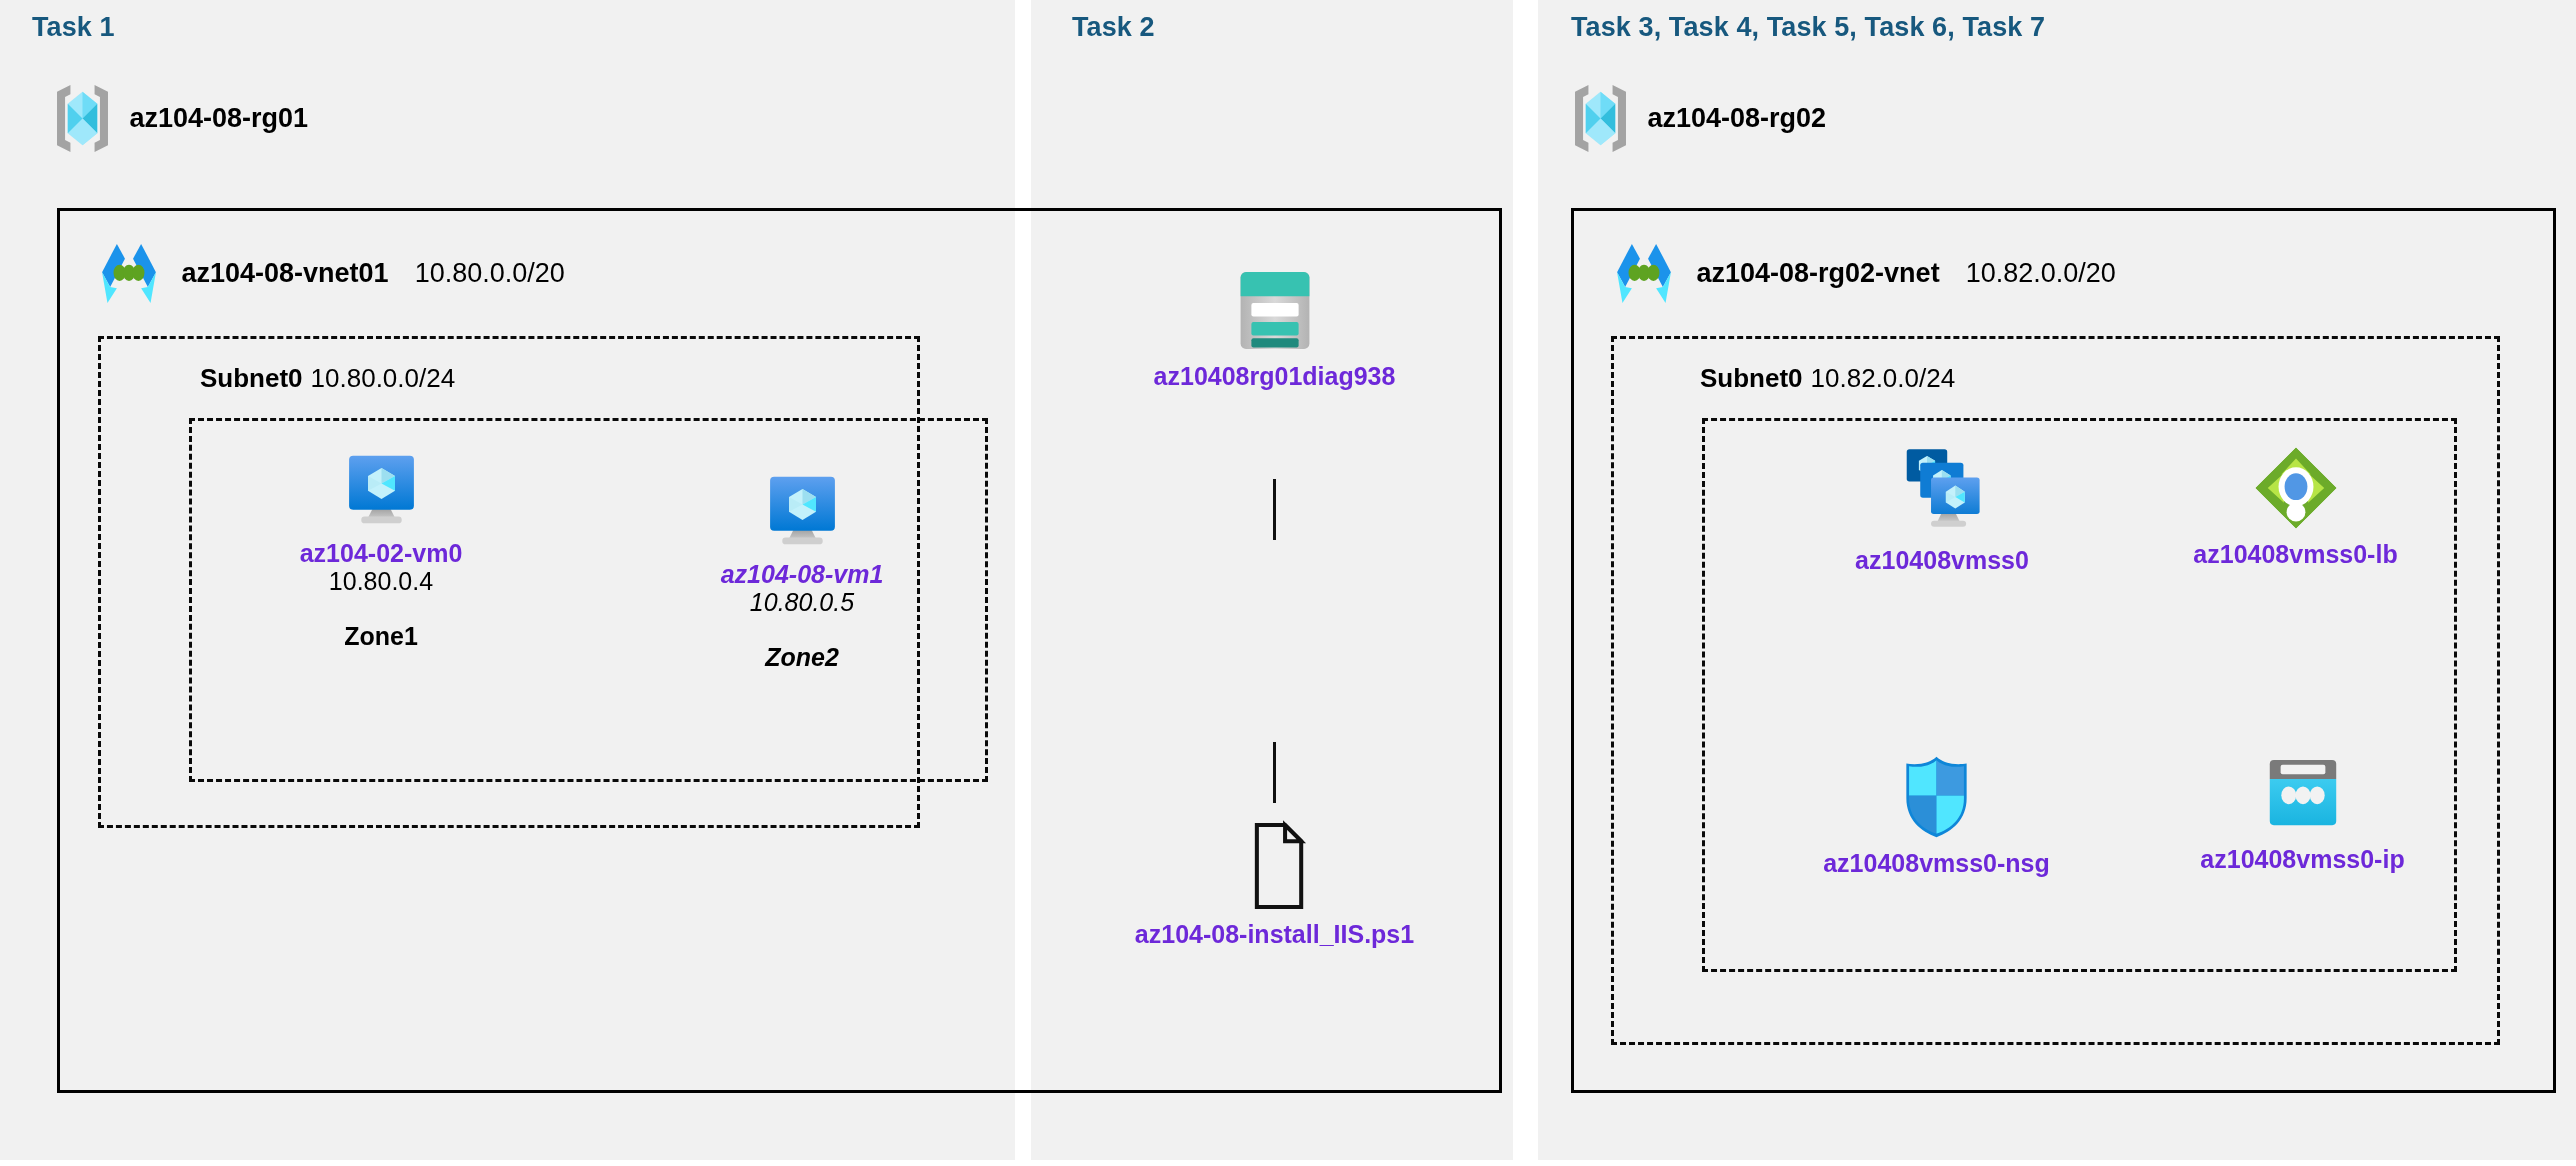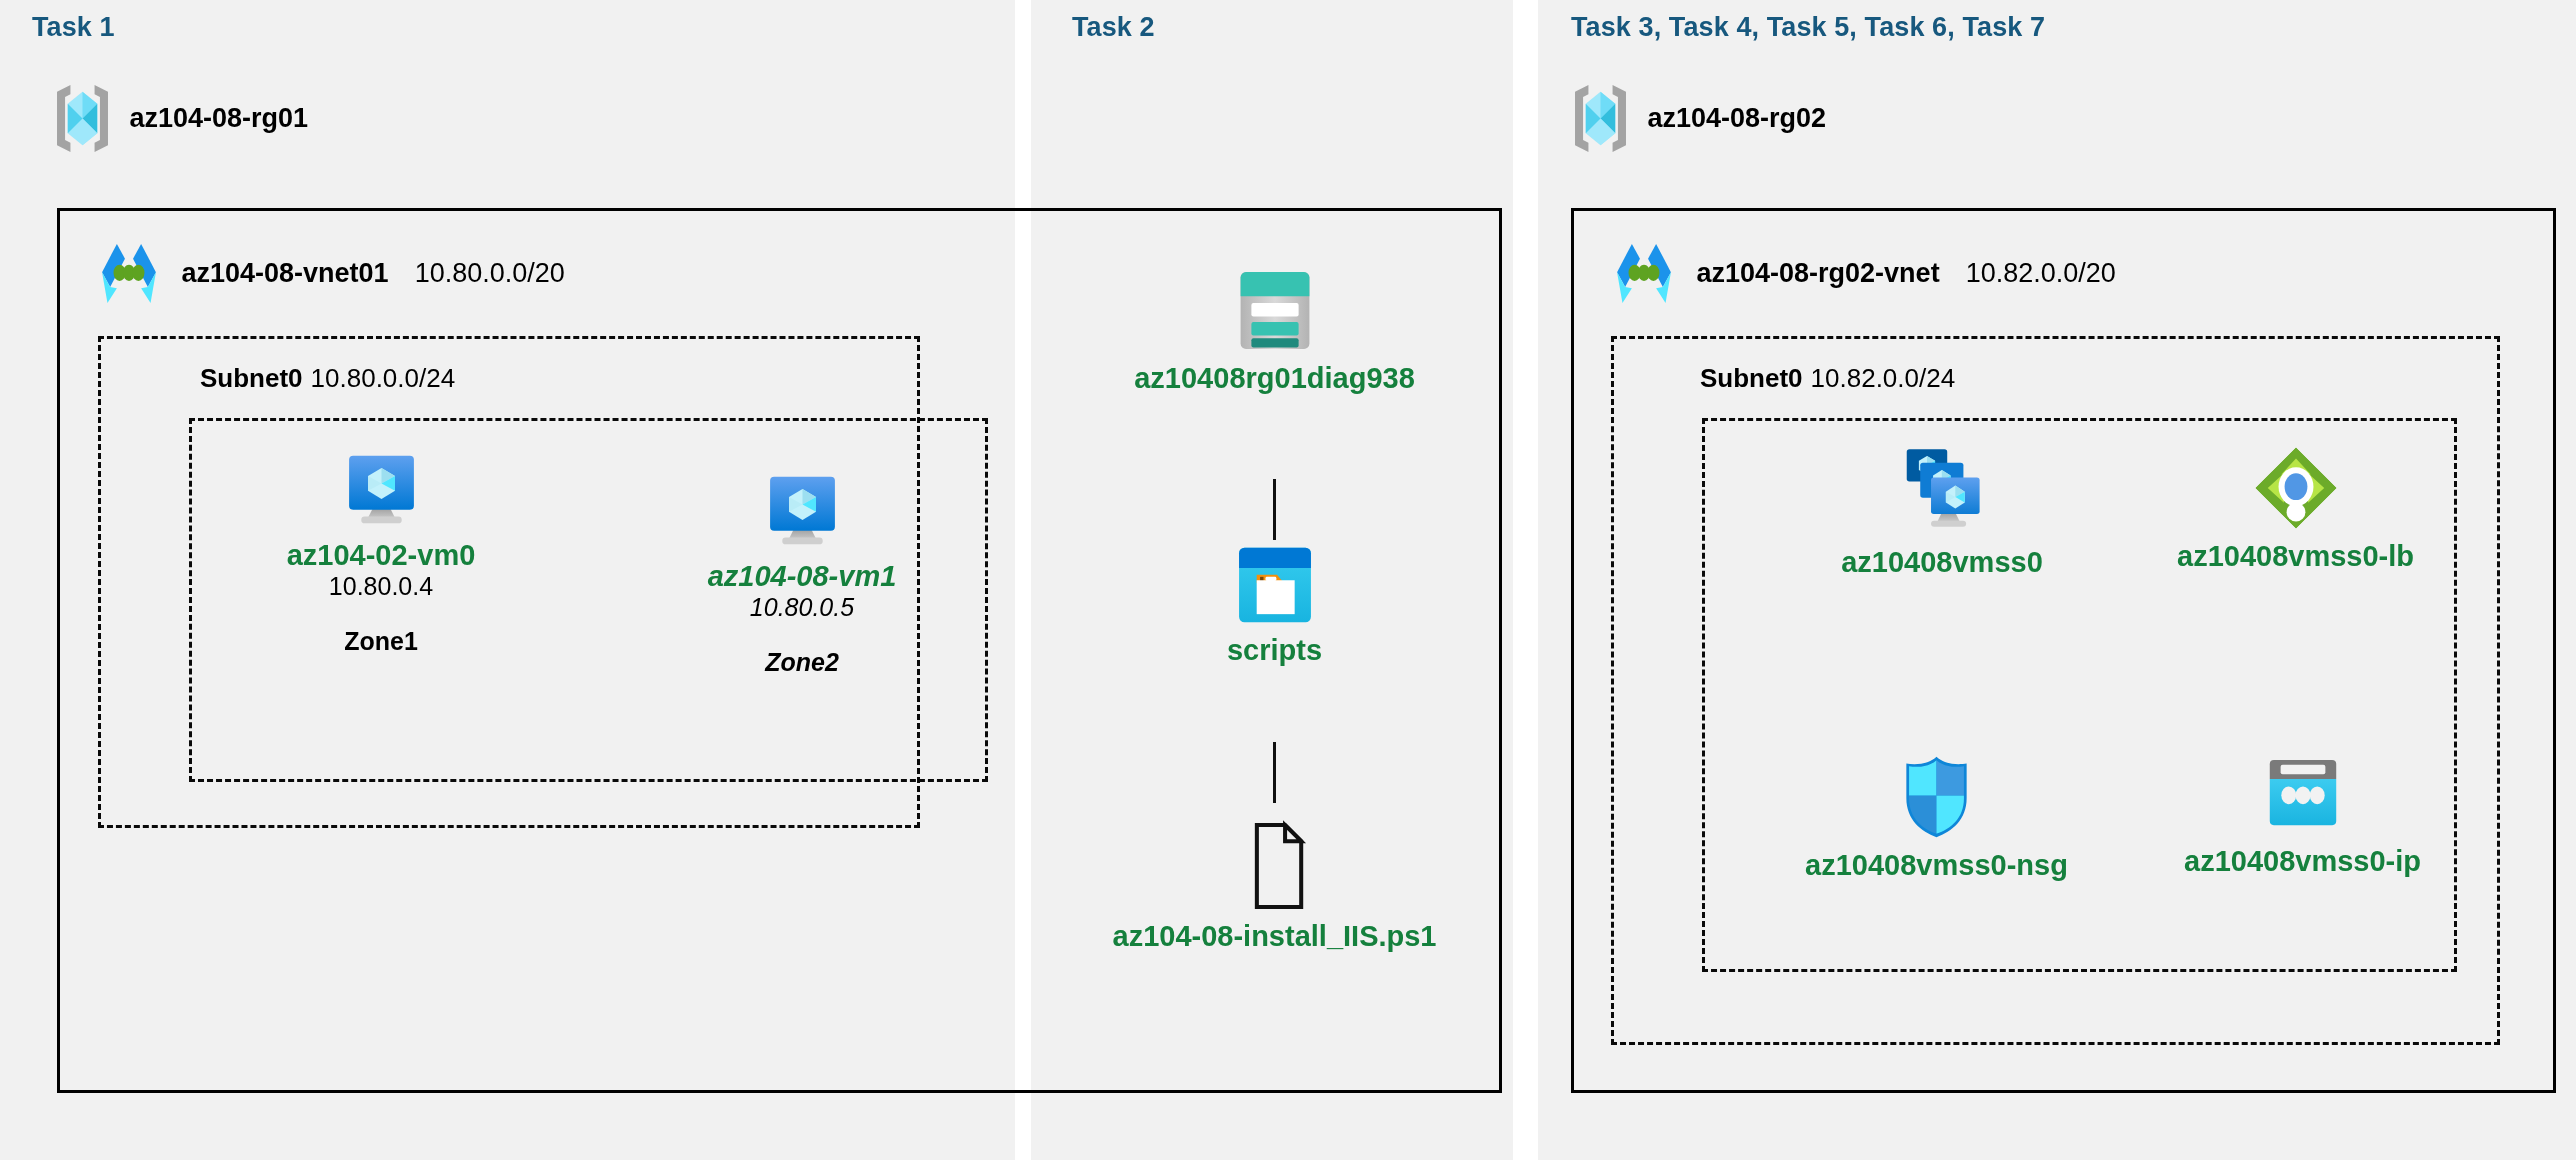--- a/index.html
+++ b/index.html
@@ -18,21 +18,21 @@
   .vnet-row{position:absolute;display:flex;align-items:center;gap:17.5px;}
   .vnet-name{font-size:27px;font-weight:bold;color:#000;white-space:nowrap;}
   .vnet-cidr{font-size:27px;font-weight:normal;color:#000;white-space:nowrap;margin-left:26px;}
 
   .subnet-label{position:absolute;white-space:nowrap;}
   .subnet-label .sn-name{font-size:26px;font-weight:bold;color:#000;}
   .subnet-label .sn-cidr{font-size:26px;font-weight:normal;color:#000;margin-left:8px;}
 
   .node{position:absolute;display:flex;flex-direction:column;align-items:center;text-align:center;}
   .node .icon-wrap{display:block;}
-  .n-title{font-size:29px;font-weight:bold;color:#15803d;white-space:nowrap;margin-top:9.4px;line-height:1.12;}
+  .n-title{font-size:25px;font-weight:bold;color:#6d28d9;white-space:nowrap;margin-top:9.4px;line-height:1.12;}
   .n-sub{font-size:25px;font-weight:normal;color:#000;white-space:nowrap;line-height:1.15;}
   .n-zone{font-size:25px;font-weight:bold;color:#000;white-space:nowrap;margin-top:26px;}
 
   .connector{position:absolute;width:2.7px;background:#111;}
   svg{display:block;overflow:visible;}
 </style>
 </head>
 <body>
 
 <div id="stage">
@@ -153,39 +153,20 @@
         <rect x="24" y="52" width="70" height="20" rx="3" fill="#ffffff"></rect>
         <rect x="24" y="80" width="70" height="20" rx="3" fill="#37c2b1"></rect>
         <rect x="24" y="104" width="70" height="14" rx="3" fill="#1f8a7d"></rect>
       </svg>
     </span>
     <div class="n-title">az10408rg01diag938</div>
   </div>
 
   <div class="connector" style="left:1273px;top:479px;height:61px;"></div>
 
-  <div class="node" style="left:1106px;top:545px;width:337px;">
-    <span class="icon-wrap">
-      <svg width="80" height="80" viewBox="0 0 118 118">
-        <defs>
-          <linearGradient id="blb" x1="0" y1="0" x2="0" y2="1">
-            <stop offset="0" stop-color="#37cdef"></stop>
-              <stop offset="1" stop-color="#18b4e0"></stop>
-          </linearGradient>
-        </defs>
-        <rect x="6" y="4" width="106" height="110" rx="8" fill="url(#blb)"></rect>
-        <path d="M6 12 a8 8 0 0 1 8 -8 h90 a8 8 0 0 1 8 8 v22 h-106 Z" fill="#0078d4"></path>
-        <path d="M32 44 h30 l10 12 h-40 Z" fill="#f2900d"></path>
-        <rect x="37" y="47" width="5" height="6" fill="#7a4606"></rect>
-        <rect x="45" y="47" width="16" height="6" rx="2" fill="#ffffff"></rect>
-        <rect x="32" y="52" width="56" height="50" fill="#ffffff"></rect>
-      </svg>
-    </span>
-    <div class="n-title">scripts</div>
-  </div>
 
   <div class="connector" style="left:1273px;top:742px;height:61px;"></div>
 
   <div class="node" style="left:1072px;top:821px;width:405px;">
     <span class="icon-wrap">
       <svg width="88" height="90" viewBox="0 0 130 134">
         <path d="M38 6 h42 l24 24 v98 h-66 Z" fill="#f1f1f1" stroke="#111" stroke-width="6" stroke-linejoin="miter"></path>
         <path d="M80 6 v24 h24 Z" fill="#f1f1f1" stroke="#111" stroke-width="6" stroke-linejoin="miter"></path>
       </svg>
     </span>

